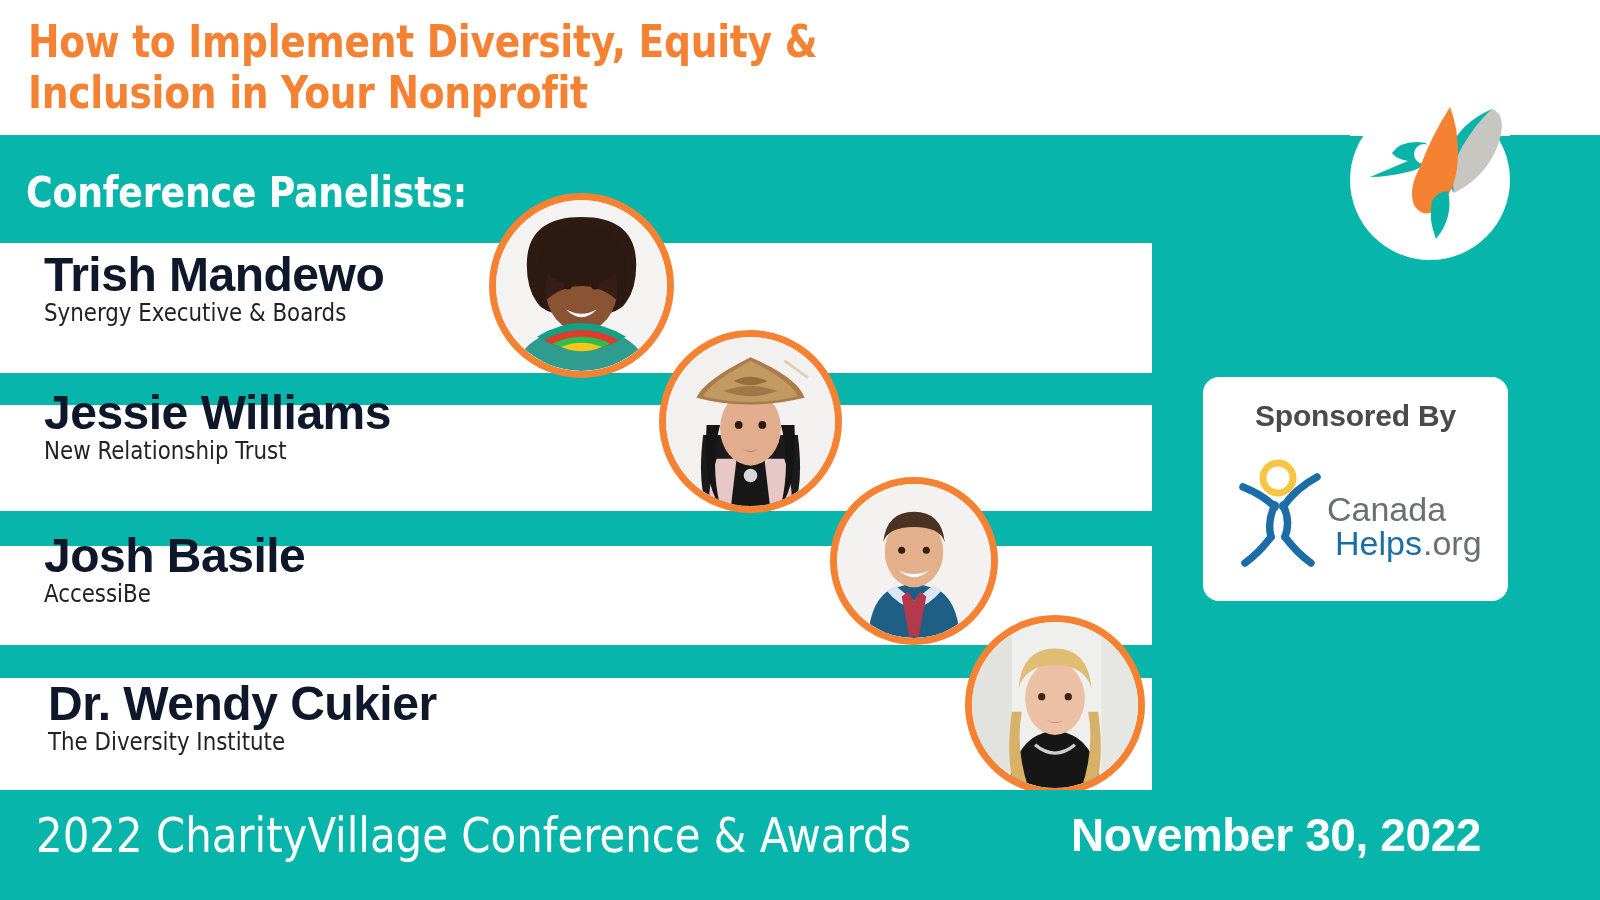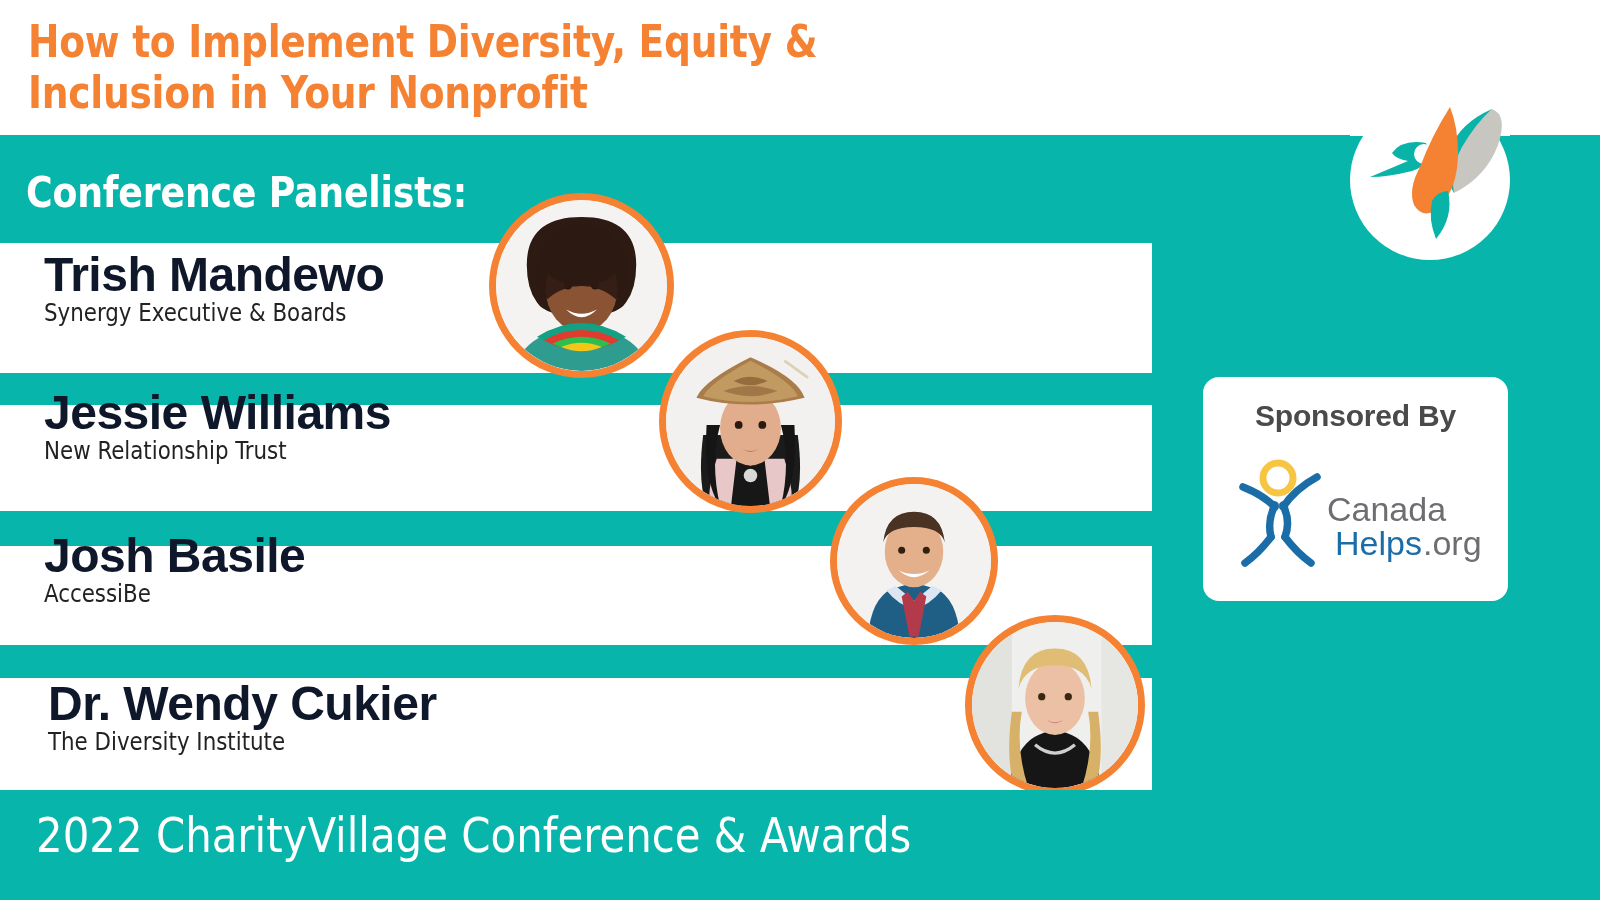--- a/index.html
+++ b/index.html
@@ -291,14 +291,15 @@
     <path d="M68 38 Q44 34 34 48 Q38 54 50 56 L12 72 Q30 72 54 66 Q66 62 74 52z" fill="#0ab3a8"></path>
     <circle cx="66" cy="49" r="10" fill="#ffffff"></circle>
 
     <path d="M92 2 Q100 22 100 48 Q100 82 82 102 Q66 116 56 100 Q50 84 62 62 Q74 30 92 2z" fill="#f58233"></path>
 
     <path d="M90 86 Q96 112 78 134 Q70 114 74 96 Q80 86 90 86z" fill="#0ab3a8"></path>
   </svg>
 
   <div class="footer"></div>
   <div class="footer-left">2022 CharityVillage Conference &amp; Awards</div>
+  <div class="footer-right">November 30, 2022</div>
 
 </div>
 
 </body></html>

